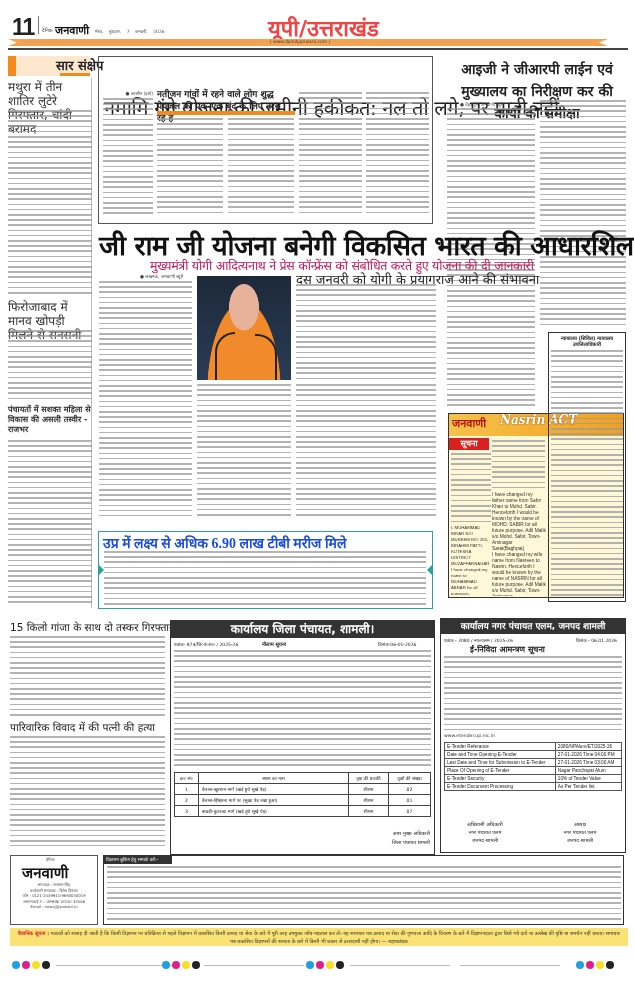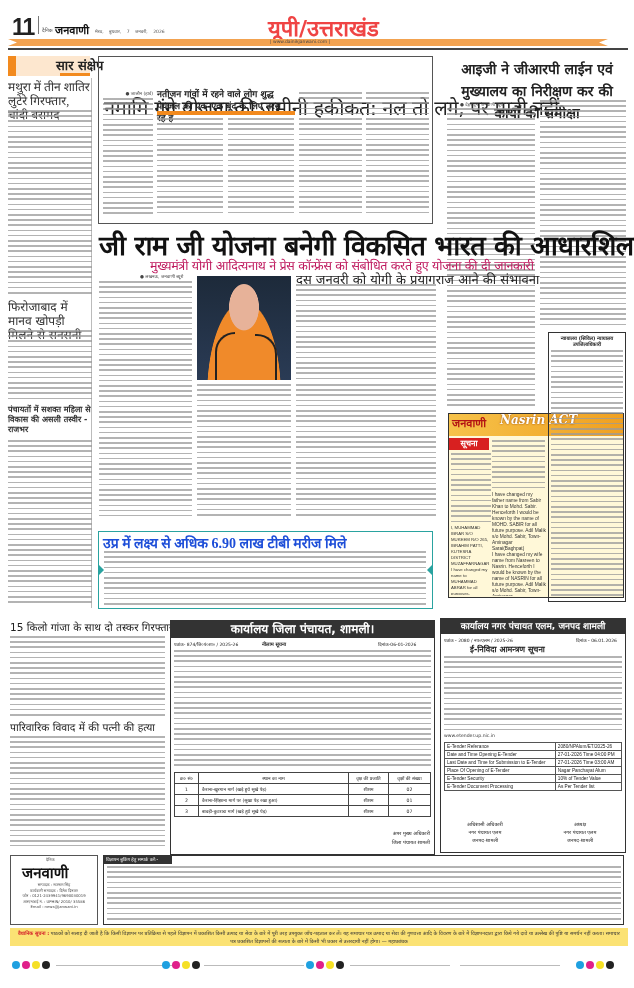--- a/index.html
+++ b/index.html
@@ -87,21 +87,21 @@
 <div class="abs" id="section-title">यूपी/उत्तराखंड</div>
 <div class="abs" id="orange-bar"></div>
 <div class="abs" id="website">| www.dainikjanwani.com |</div>
 <div class="abs" id="rule"></div>
 
 <div class="abs" id="sar-box"></div>
 <div class="abs" id="sar-square"></div>
 <div class="abs" id="sar-title">सार संक्षेप</div>
 <div class="abs" id="sar-underline"></div>
 <div class="abs col-l" style="top:78px;height:530px;border-right:1px solid #bbb;"></div>
-<div class="abs col-l head-l" style="top:80px;font-family:Liberation Serif, serif;">मथुरा में तीन शातिर लुटेरे गिरफ्तार, चांदी बरामद</div>
+<div class="abs col-l head-l" style="top:80px;">मथुरा में तीन शातिर लुटेरे गिरफ्तार, चांदी बरामद</div>
 <div class="abs col-l txt fill" style="top:110px;height:185px;"></div>
 <div class="abs col-l head-l" style="top:300px;">फिरोजाबाद में मानव खोपड़ी मिलने से सनसनी</div>
 <div class="abs col-l txt fill" style="top:330px;height:70px;"></div>
 <div class="abs col-l" style="top:405px;font-size:8px;line-height:10px;font-weight:bold;color:#333;">पंचायतों में सशक्त महिला से विकास की असली तस्वीर - राजभर</div>
 <div class="abs col-l txt fill" style="top:440px;height:165px;"></div>
 
 <div class="abs boxed" id="namami-box"></div>
 <div class="abs" id="namami-head">नमामि गंगे योजना की जमीनी हकीकत: नल तो लगे, पर पानी नहीं</div>
 <div class="abs" style="left:103px;top:90px;font-size:4.5px;color:#444;width:50px;text-align:right;">● जालौन (हार्ड)</div>
 <div class="abs txt fill" style="left:103px;top:98px;width:50px;height:118px;"></div>

